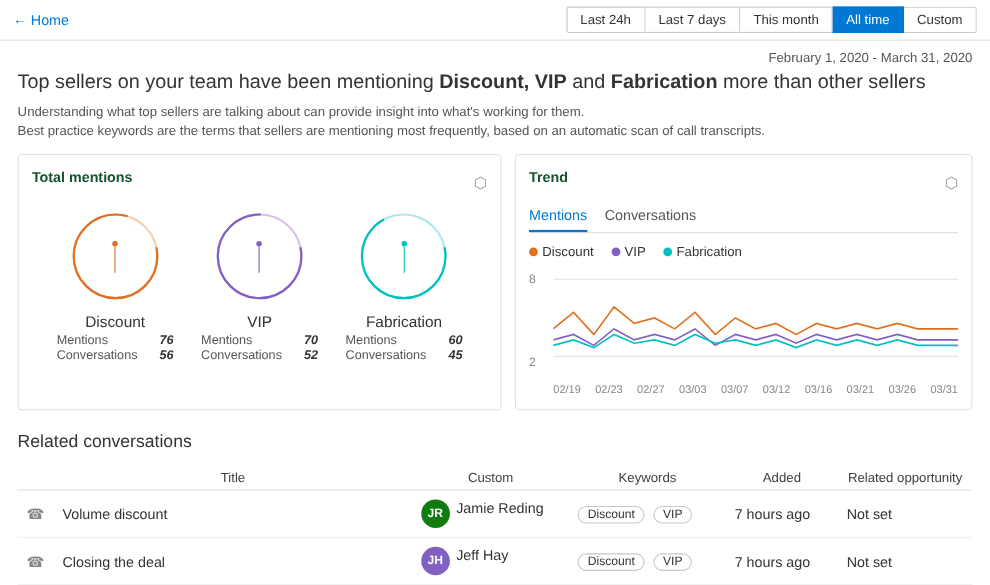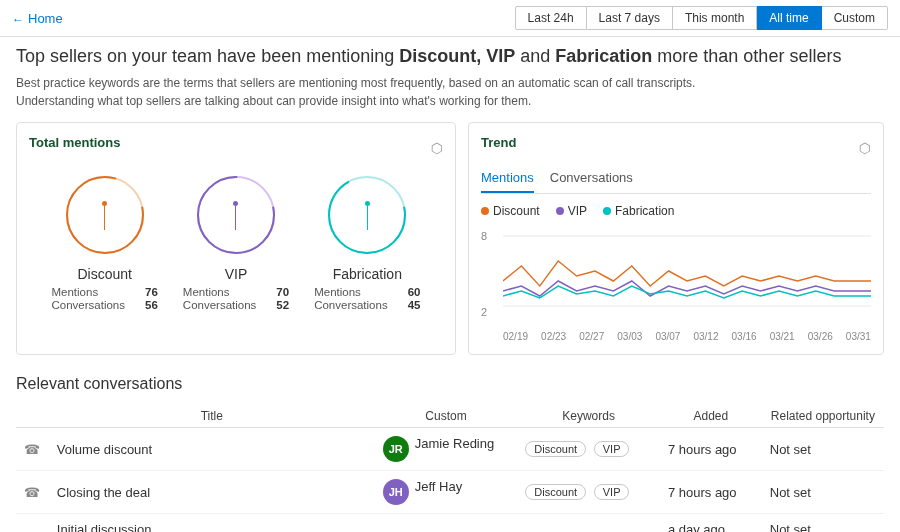--- a/index.html
+++ b/index.html
@@ -32,21 +32,21 @@
     .panel-icon { color: #999; font-size: 14px; cursor: pointer; }
 
     
     .circles-row { display: flex; justify-content: space-around; align-items: center; padding: 0 10px; }
     .circle-item { display: flex; flex-direction: column; align-items: center; }
     .circle-container { width: 90px; height: 90px; position: relative; display: flex; align-items: center; justify-content: center; margin-bottom: 6px; }
     .circle-svg { position: absolute; top: 0; left: 0; }
     .circle-name { font-size: 14px; font-weight: 400; margin-bottom: 4px; }
     .circle-stats { display: flex; flex-direction: column; gap: 1px; }
     .stat-row { display: flex; justify-content: space-between; gap: 20px; font-size: 11.5px; color: #555; }
-    .stat-val { font-weight: 600; color: #333; }
+    .stat-val { font-weight: 600; color: #333; font-style: italic; }
 
     
     .trend-tabs { display: flex; gap: 16px; margin-bottom: 10px; border-bottom: 1px solid #e0e0e0; }
     .trend-tab { font-size: 13px; padding-bottom: 6px; cursor: pointer; color: #555; border-bottom: 2px solid transparent; }
     .trend-tab.active { color: #0078d4; border-bottom: 2px solid #0078d4; }
     .trend-legend { display: flex; gap: 16px; margin-bottom: 8px; font-size: 12px; }
     .legend-item { display: flex; align-items: center; gap: 4px; }
     .legend-dot { width: 8px; height: 8px; border-radius: 50%; }
 
     
@@ -75,26 +75,27 @@
   <div class="time-filters">
     <button class="time-btn">Last 24h</button>
     <button class="time-btn">Last 7 days</button>
     <button class="time-btn">This month</button>
     <button class="time-btn active">All time</button>
     <button class="time-btn">Custom</button>
   </div>
 </div>
 
 <div class="content">
+  <div class="date-range">February 1, 2020 - March 31, 2020</div>
   <div class="main-title">
     <span>Top sellers on your team have been mentioning </span><strong><span>Discount, VIP</span></strong><span> and </span><strong>Fabrication</strong><span> more than other sellers</span>
   </div>
   <div class="subtitle">
+    <div>Understanding what top sellers are talking about can provide insight into what's working for them.</div>
     <div>Best practice keywords are the terms that sellers are mentioning most frequently, based on an automatic scan of call transcripts.</div>
-    <div>Understanding what top sellers are talking about can provide insight into what's working for them.</div>
   </div>
 
   <div class="panels">
 
     <div class="panel panel-left">
       <div class="panel-header">
         <span class="panel-title">Total mentions</span>
         <span class="panel-icon">⬡</span>
       </div>
       <div class="circles-row">
@@ -220,21 +221,21 @@
           <span>03/16</span>
           <span>03/21</span>
           <span>03/26</span>
           <span>03/31</span>
         </div>
       </div>
     </div>
   </div>
 
   <div>
-    <div class="section-title">Relevant conversations</div>
+    <div class="section-title">Related conversations</div>
     <table class="table">
       <thead>
         <tr>
           <th class="col-phone"></th>
           <th class="col-title">Title</th>
           <th class="col-owner">Custom</th>
           <th class="col-keywords">Keywords</th>
           <th class="col-added">Added</th>
           <th class="col-related">Related opportunity</th>
         </tr>

